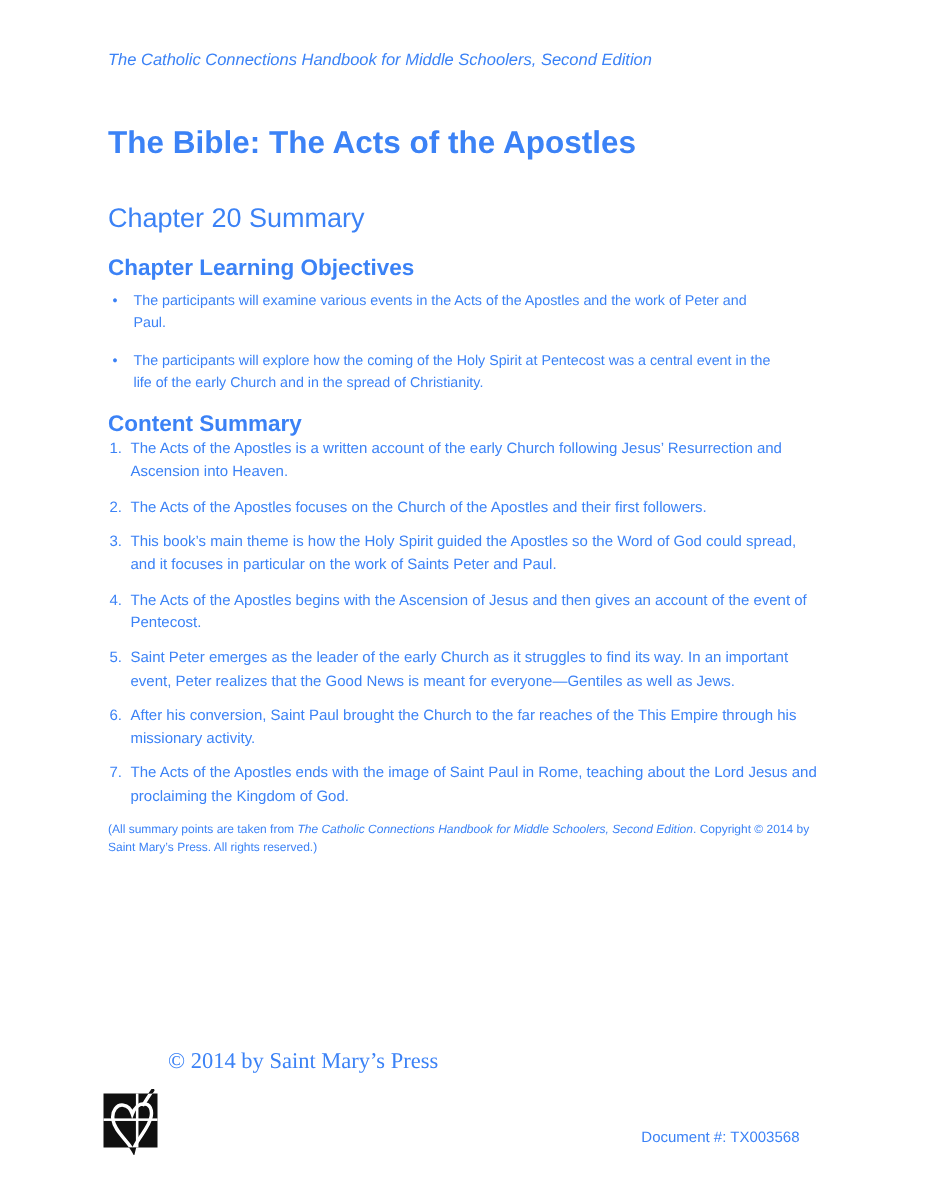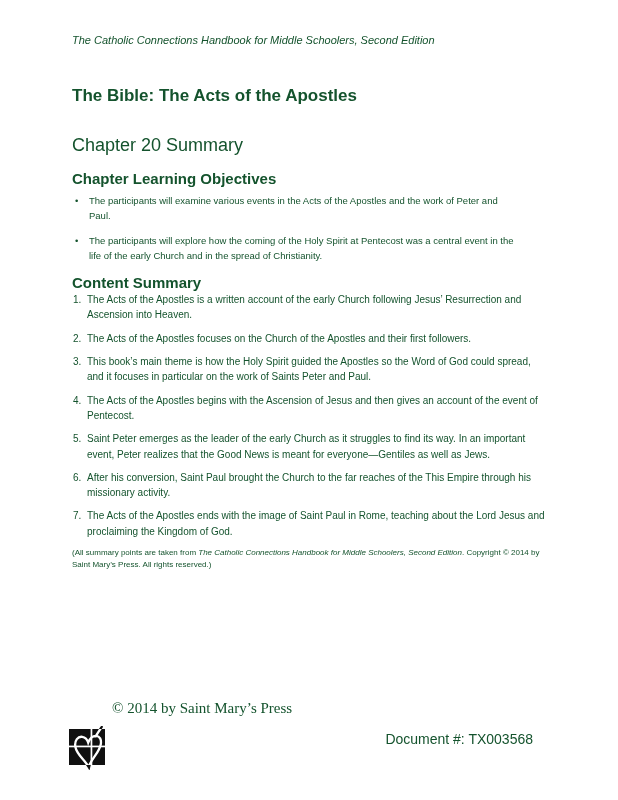--- a/index.html
+++ b/index.html
@@ -1,45 +1,45 @@
 <!DOCTYPE html>
 <html><head>
 <meta charset="utf-8">
 <style>
   html, body { margin:0; padding:0; background:#ffffff; }
   .page {
     position:relative; width:618px; height:800px; background:#ffffff;
-    font-family:"Liberation Sans", sans-serif; color:#14532d; overflow:hidden;
+    font-family:"Liberation Sans", sans-serif; color:#3b82f6; overflow:hidden;
   }
   .running-header {
     position:absolute; left:72px; top:33px; width:500px;
     font-size:11px; font-style:italic; line-height:14px;
   }
   .content { position:absolute; left:72px; top:83px; width:492px; }
-  .doc-title { font-size:17px; line-height:25px; font-weight:bold; margin:0 0 26px 0; }
+  .doc-title { font-size:21px; line-height:25px; font-weight:bold; margin:0 0 26px 0; }
   .chapter-heading { font-size:18px; line-height:22px; font-weight:normal; margin:0 0 13px 0; }
   .section-heading { font-size:15px; line-height:19px; font-weight:bold; margin:0 0 5px 0; }
   .section-heading.second { margin:10px 0 0 0; }
   ul.objectives { list-style:none; margin:0; padding:0; }
   ul.objectives li {
     position:relative; padding-left:17px; margin:0 0 9px 0;
     font-size:9.5px; line-height:15.3px; white-space:pre-line;
   }
   ul.objectives li::before { content:"\2022"; position:absolute; left:3px; top:0; }
   ol.summary { list-style:none; margin:0; padding:0; counter-reset:sumitem; }
   ol.summary li {
     position:relative; padding-left:15px; margin:0 0 8px 0;
     font-size:10px; line-height:15.3px; white-space:pre-line; counter-increment:sumitem;
   }
   ol.summary li::before { content:counter(sumitem) "."; position:absolute; left:1px; top:0; }
   .footnote { margin:0; font-size:8px; line-height:12px; white-space:pre-line; }
   .footnote .it { font-style:italic; }
   .footer-logo { position:absolute; left:68px; top:726px; }
   .footer-copy { position:absolute; left:112px; top:701px; font-size:15px; line-height:15.5px;font-family:Liberation Serif, serif; }
-  .footer-docnum { position:absolute; right:85px; top:733px; font-size:14px; line-height:13px; }
+  .footer-docnum { position:absolute; right:85px; top:752px; font-size:10px; line-height:13px; }
 </style>
 </head>
 <body>
 
 <div class="page">
 
   <div class="running-header">The Catholic Connections Handbook for Middle Schoolers, Second Edition</div>
 
   <div class="content">
     <h1 class="doc-title">The Bible: The Acts of the Apostles</h1>

